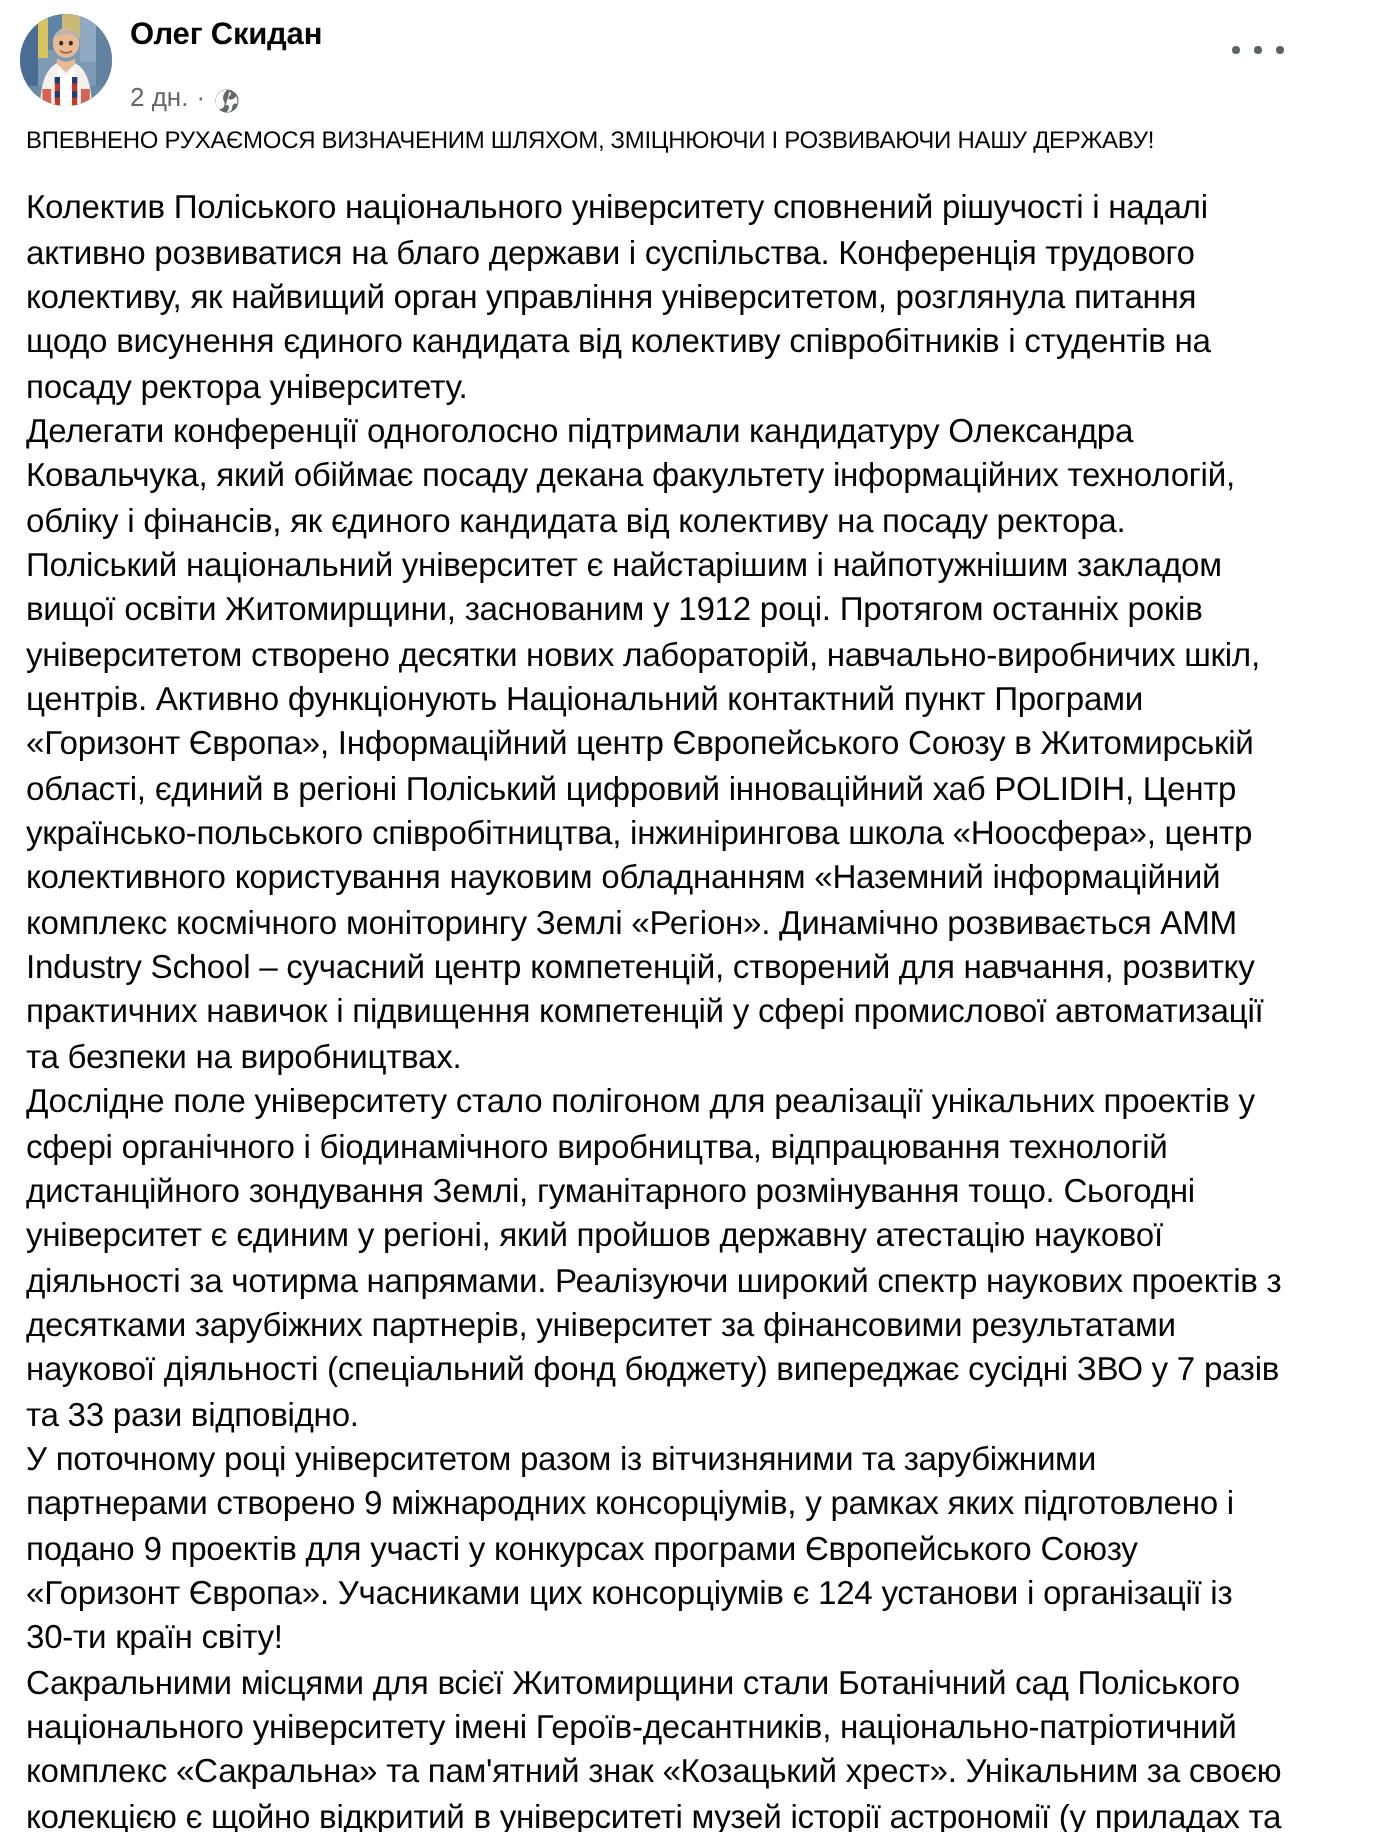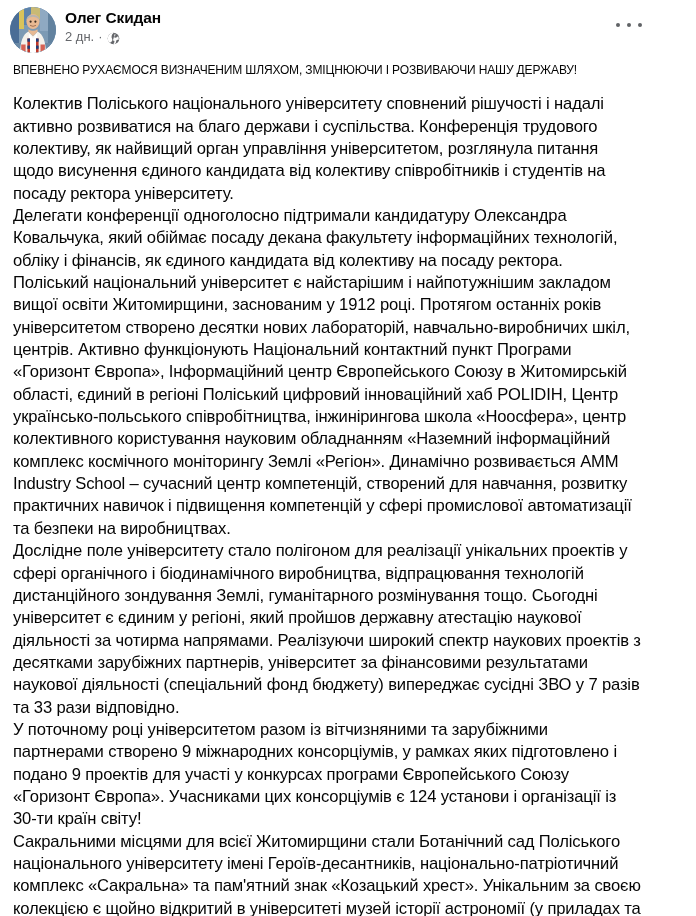--- a/index.html
+++ b/index.html
@@ -58,21 +58,21 @@
     font-weight: bold;
     line-height: 19px;
     color: #050505;
     letter-spacing: -0.1px;
     white-space: nowrap;
   }
 
   .meta-row {
     display: flex;
     align-items: center;
-    margin-top: 2px;
+    margin-top: 14px;
     font-size: 13px;
     color: #65676b;
     line-height: 16px;
   }
   .meta-time { white-space: nowrap; }
   .meta-dot {
     margin: 0 4px;
     color: #65676b;
     font-size: 13px;
     line-height: 16px;

